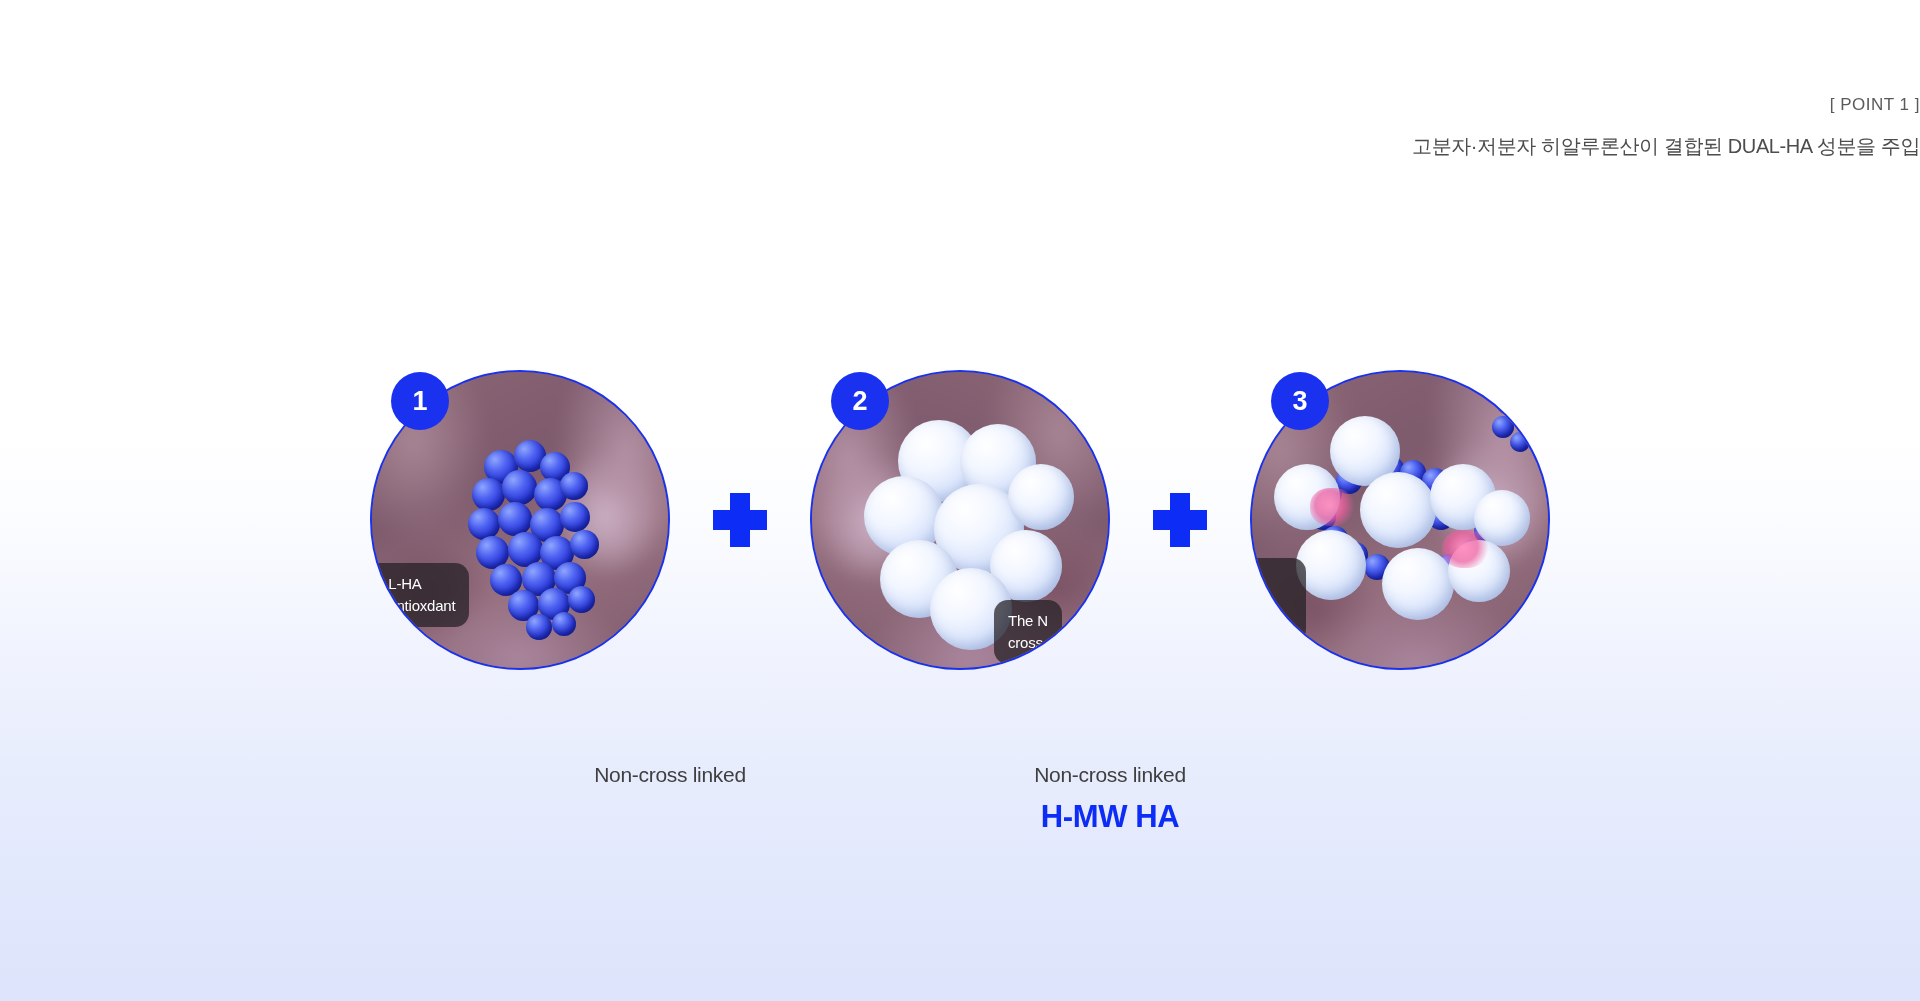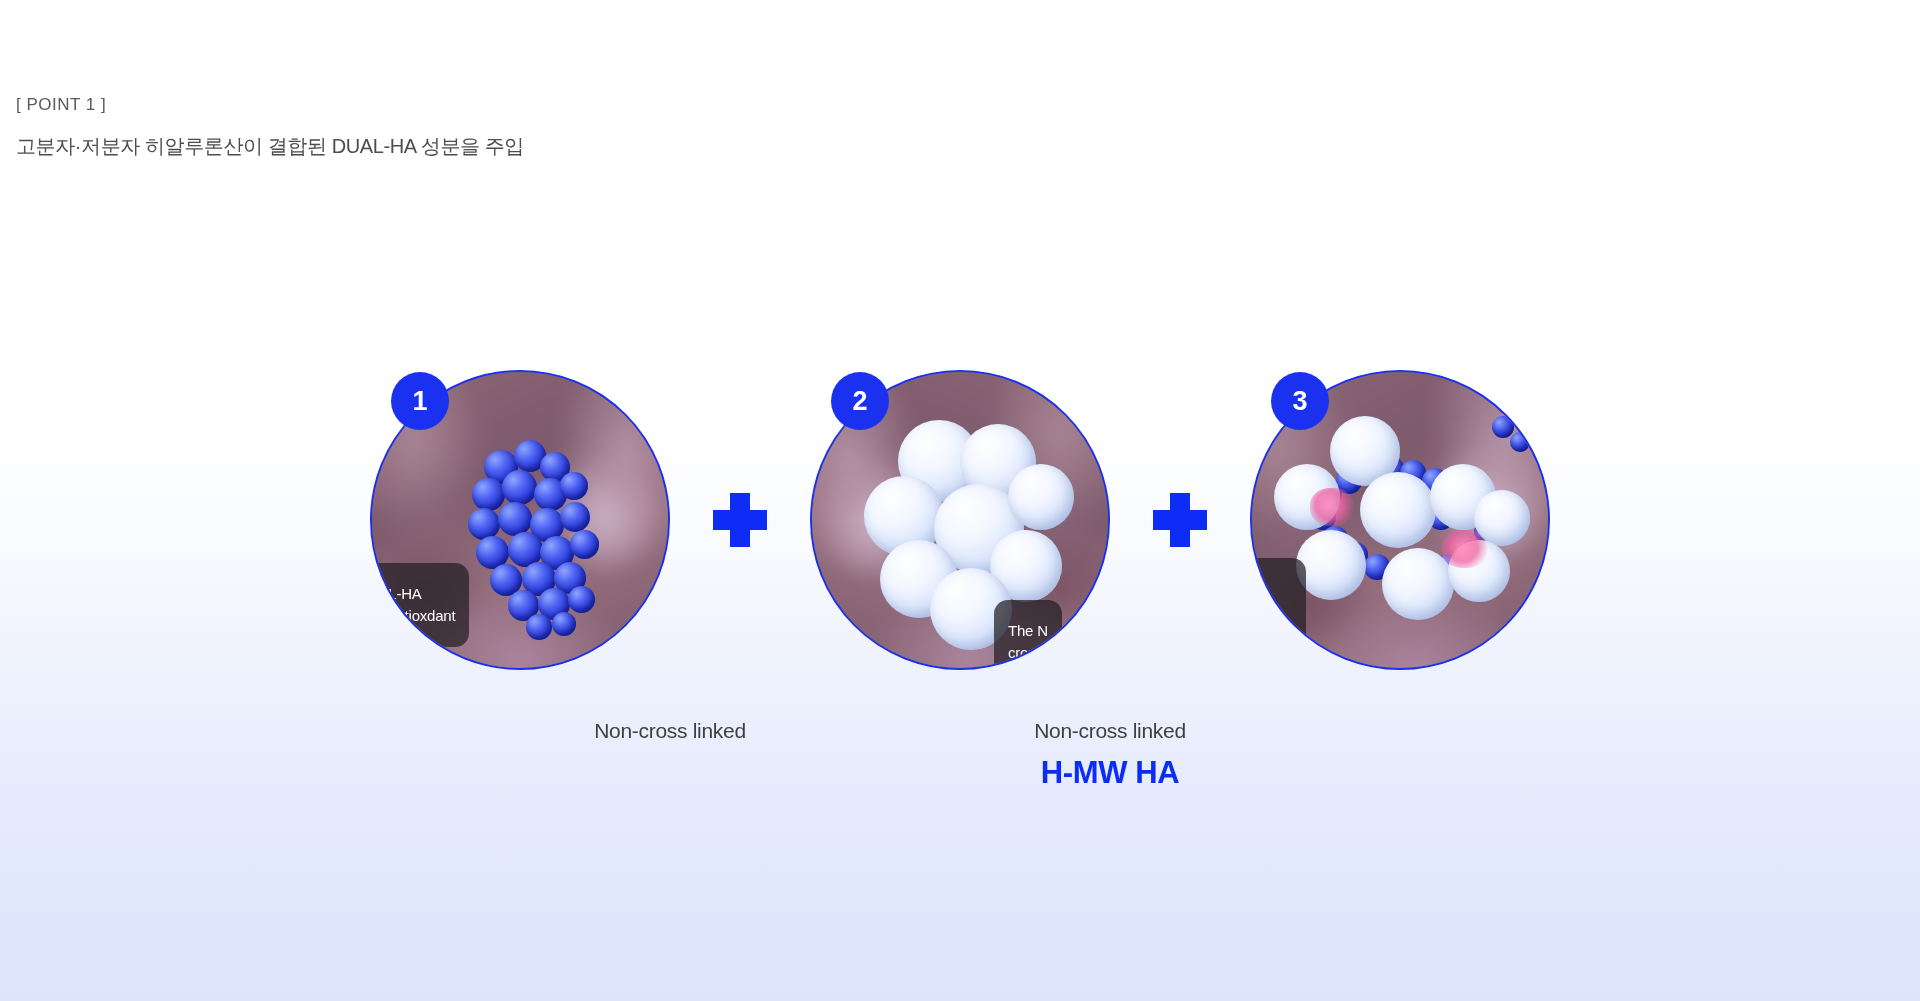--- a/index.html
+++ b/index.html
@@ -25,23 +25,23 @@
 
   .page {
     width:1920px;
     height:1001px;
     position:relative;
   }
 
   
   .header {
     position:absolute;
-    left:16px; right:0;
+    left:0; right:0;
     top:96px;
-    text-align:left;
+    text-align:right;
   }
   .point-tag {
     font-size:17px;
     letter-spacing:0.5px;
     color:#5a5a5a;
     font-weight:400;
     line-height:1;
   }
   .main-title {
     margin-top:42px;
@@ -135,21 +135,21 @@
 
   
   .cap {
     position:absolute;
     background:rgba(34,30,34,0.72);
     border-radius:14px;
     color:#ffffff;
     font-size:15px;
     line-height:1.45;
     font-weight:500;
-    padding:20px 14px;
+    padding:10px 14px;
     letter-spacing:-0.2px;
     white-space:nowrap;
   }
 
   
   .badge {
     position:absolute;
     width:58px;
     height:58px;
     border-radius:50%;
@@ -211,20 +211,21 @@
     text-align:center;
   }
   .label-gap { width:140px; flex:0 0 auto; }
   .label-top {
     font-size:21px;
     font-weight:400;
     color:#3f3f3f;
     letter-spacing:-0.3px;
     line-height:1.2;
     white-space:nowrap;
+    margin-top:44px;
   }
   .label-top.accent { color:#1a32f0; }
   .label-main {
     margin-top:11px;
     font-size:31px;
     font-weight:bold;
     color:#0d2cf5;
     letter-spacing:-0.4px;
     line-height:1.2;
     white-space:nowrap;

